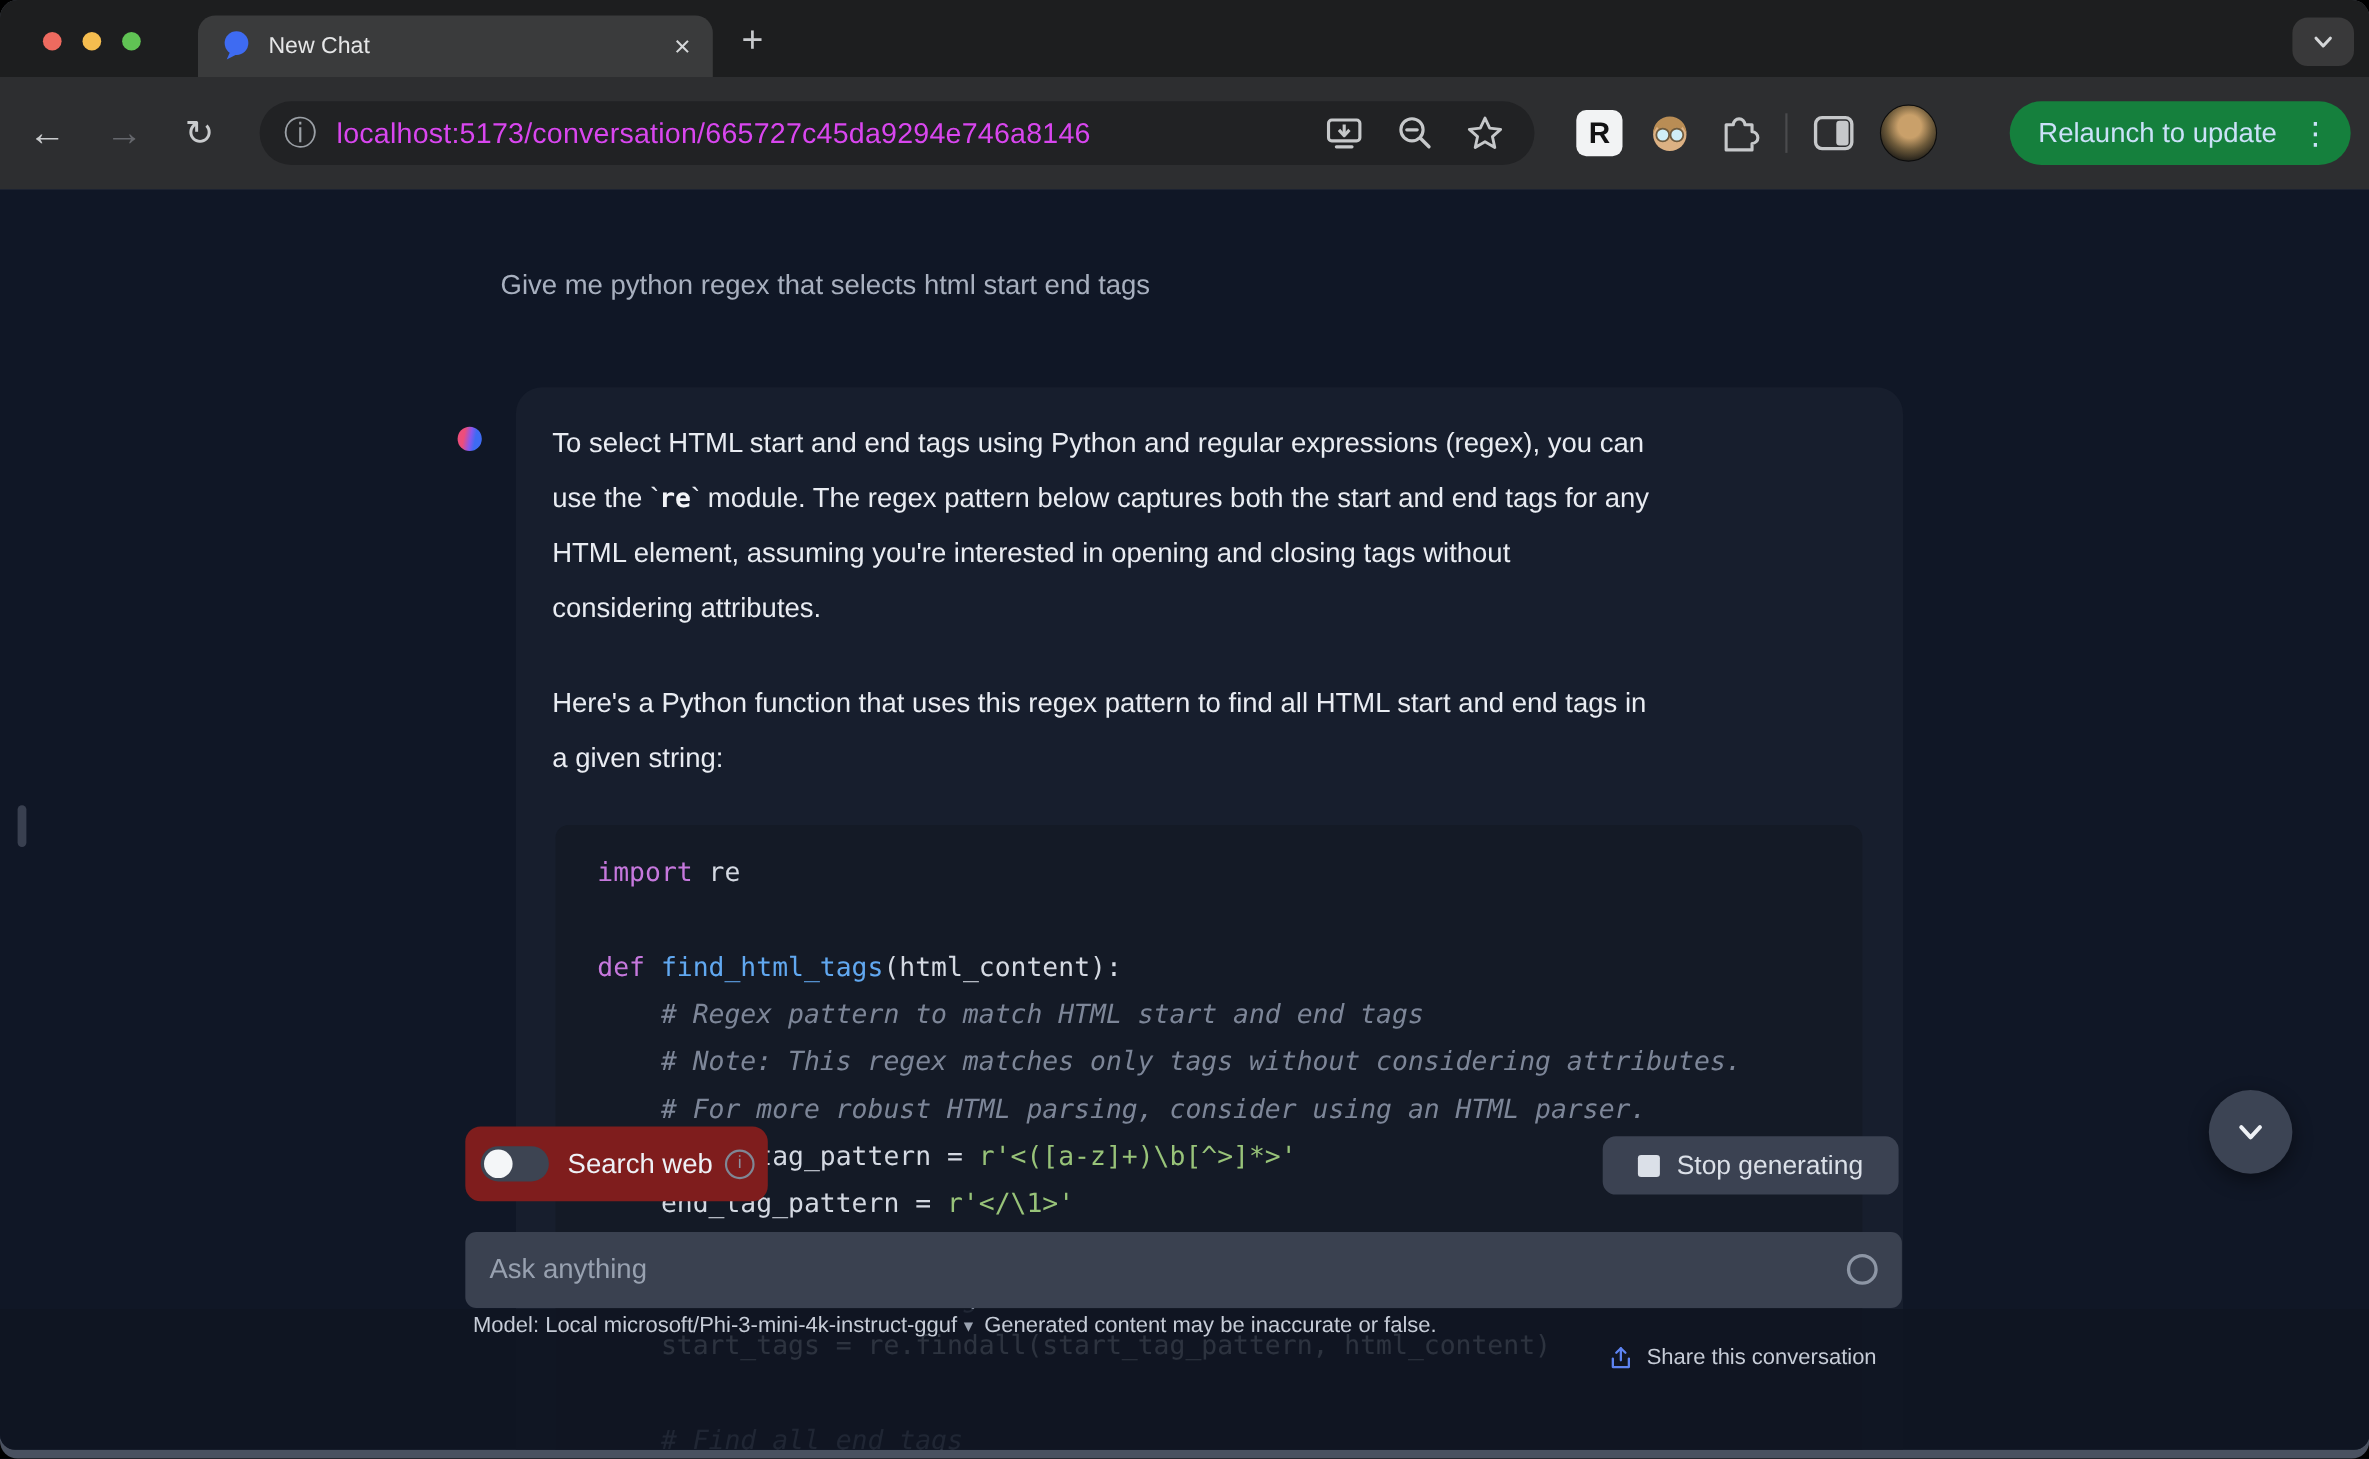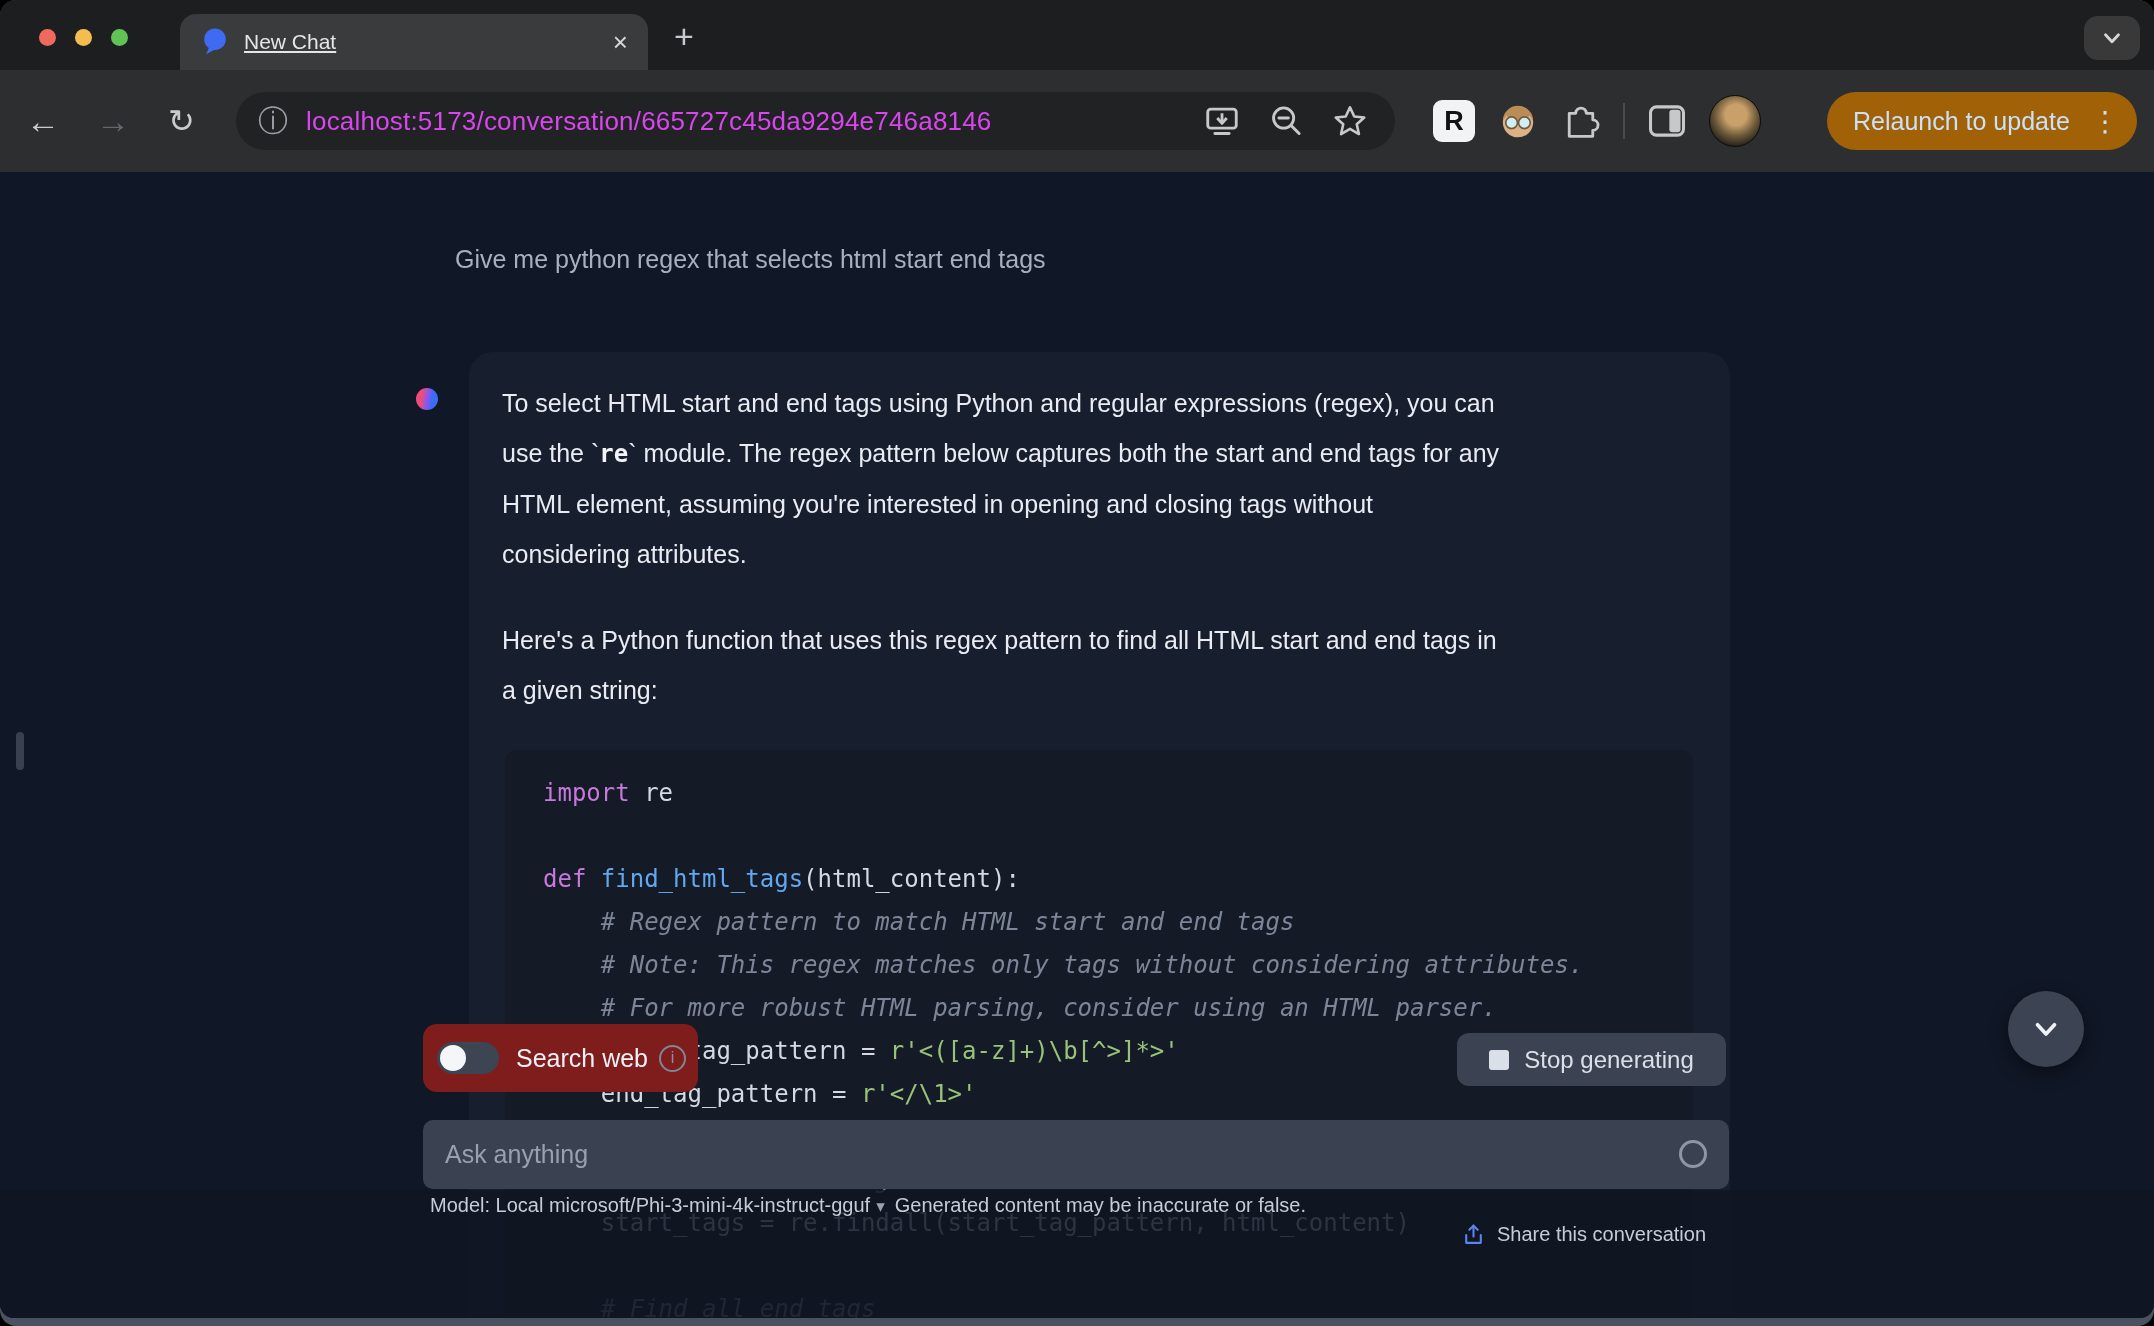--- a/index.html
+++ b/index.html
@@ -7,21 +7,21 @@
               font-family:"Liberation Sans", sans-serif; }
   .window { position:absolute; inset:0; border-radius:16px; overflow:hidden; background:#4a5160; }
 
   
   .tabstrip { position:relative; height:70px; background:#1d1e1f; }
   .lights { position:absolute; left:39px; top:29px; display:flex; gap:19px; }
   .light { width:17px; height:17px; border-radius:50%; }
   .light.red{background:#ee6a5f;} .light.yellow{background:#f5bd4f;} .light.green{background:#60c354;}
   .tab { position:absolute; left:180px; top:14px; width:468px; height:56px; background:#3a3b3c;
          border-radius:16px 16px 0 0; display:flex; align-items:center; padding:0 20px; }
-  .tab-title { margin-left:14px; font-size:21px; color:#e5e6e7; flex:1;text-decoration:underline; }
+  .tab-title { margin-left:14px; font-size:21px; color:#e5e6e7; flex:1; }
   .tab-close { font-size:26px; color:#d5d7d9; line-height:1; cursor:default; }
   .newtab { position:absolute; left:662px; top:16px; width:44px; height:40px; color:#c7c9cc;
             font-size:34px; font-weight:300; display:flex; align-items:center; justify-content:center; }
   .tabmenu-btn { position:absolute; right:14px; top:16px; width:56px; height:44px; border-radius:14px;
                  background:#39393a; display:flex; align-items:center; justify-content:center; }
 
   
   .toolbar { position:relative; height:102px; background:#2d2e30; }
   .nav-glyph { position:absolute; top:0; height:102px; display:flex; align-items:center; font-size:34px; }
   .omnibox { position:absolute; left:236px; top:22px; width:1159px; height:58px; border-radius:29px;
@@ -30,21 +30,21 @@
   .url { margin-left:18px; font-size:26px; color:#d946ef; letter-spacing:.2px; white-space:nowrap; }
   .omni-icons { position:absolute; right:26px; display:flex; gap:26px; align-items:center; }
   .ext-cluster { position:absolute; left:1433px; top:0; height:102px; display:flex; align-items:center; gap:22px; }
   .r-ext { width:42px; height:42px; border-radius:9px; background:#f2f3f4; color:#131314;
            font-weight:bold; font-size:27px; display:flex; align-items:center; justify-content:center; }
   .divider { width:2px; height:36px; background:#4a4b4d; }
   .avatar-photo { width:52px; height:52px; border-radius:50%;
       background:radial-gradient(circle at 52% 38%, #c9a06a 0 26%, #6d5a3a 52%, #23201a 78%, #101010 100%);
       border:1px solid #0c0c0c; }
   .relaunch { position:absolute; left:1827px; top:22px; width:310px; height:58px; border-radius:29px;
-              background:#a16207; display:flex; align-items:center; padding:0 18px 0 26px; }
+              background:#15803d; display:flex; align-items:center; padding:0 18px 0 26px; }
   .relaunch-label { font-size:25px; color:#cbe1f9; flex:1; }
   .relaunch-dots { font-size:28px; color:#cbe1f9; }
 
   
   .content { position:relative; height:1146px; background:#101726; border-radius:0 0 14px 14px; overflow:hidden; }
   .user-msg { position:absolute; left:455px; top:73px; font-size:25px; color:#a8b0bf; }
   .bot-avatar { position:absolute; left:416px; top:216px; width:22px; height:22px; border-radius:50%;
       background:linear-gradient(100deg,#ee4d7b 28%,#8a57ee 52%,#3e6bf3 70%); }
   .card { position:absolute; left:469px; top:180px; width:1261px; bottom:0;
           background:#171e2d; border-radius:24px 24px 0 0; }

